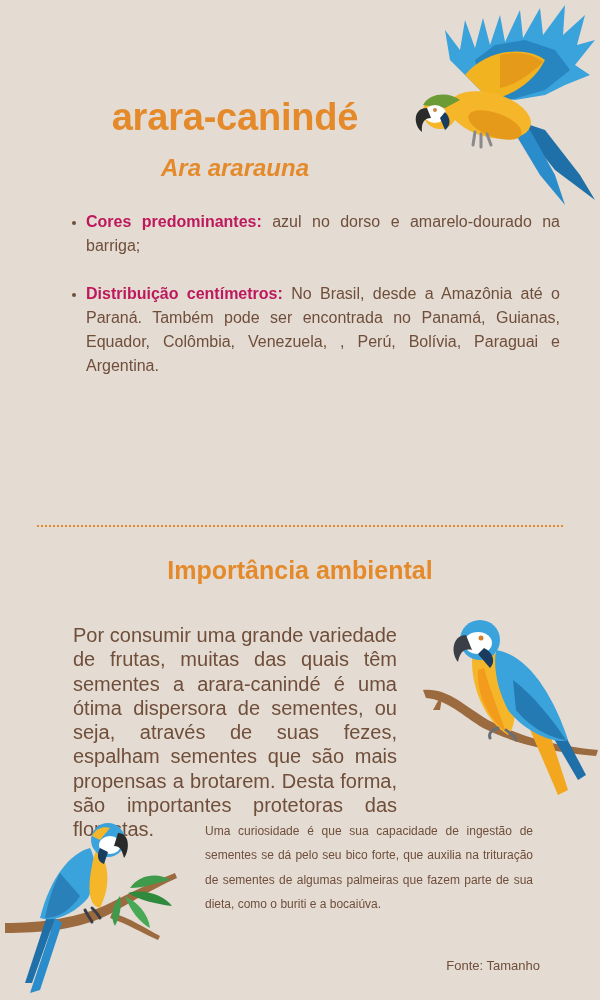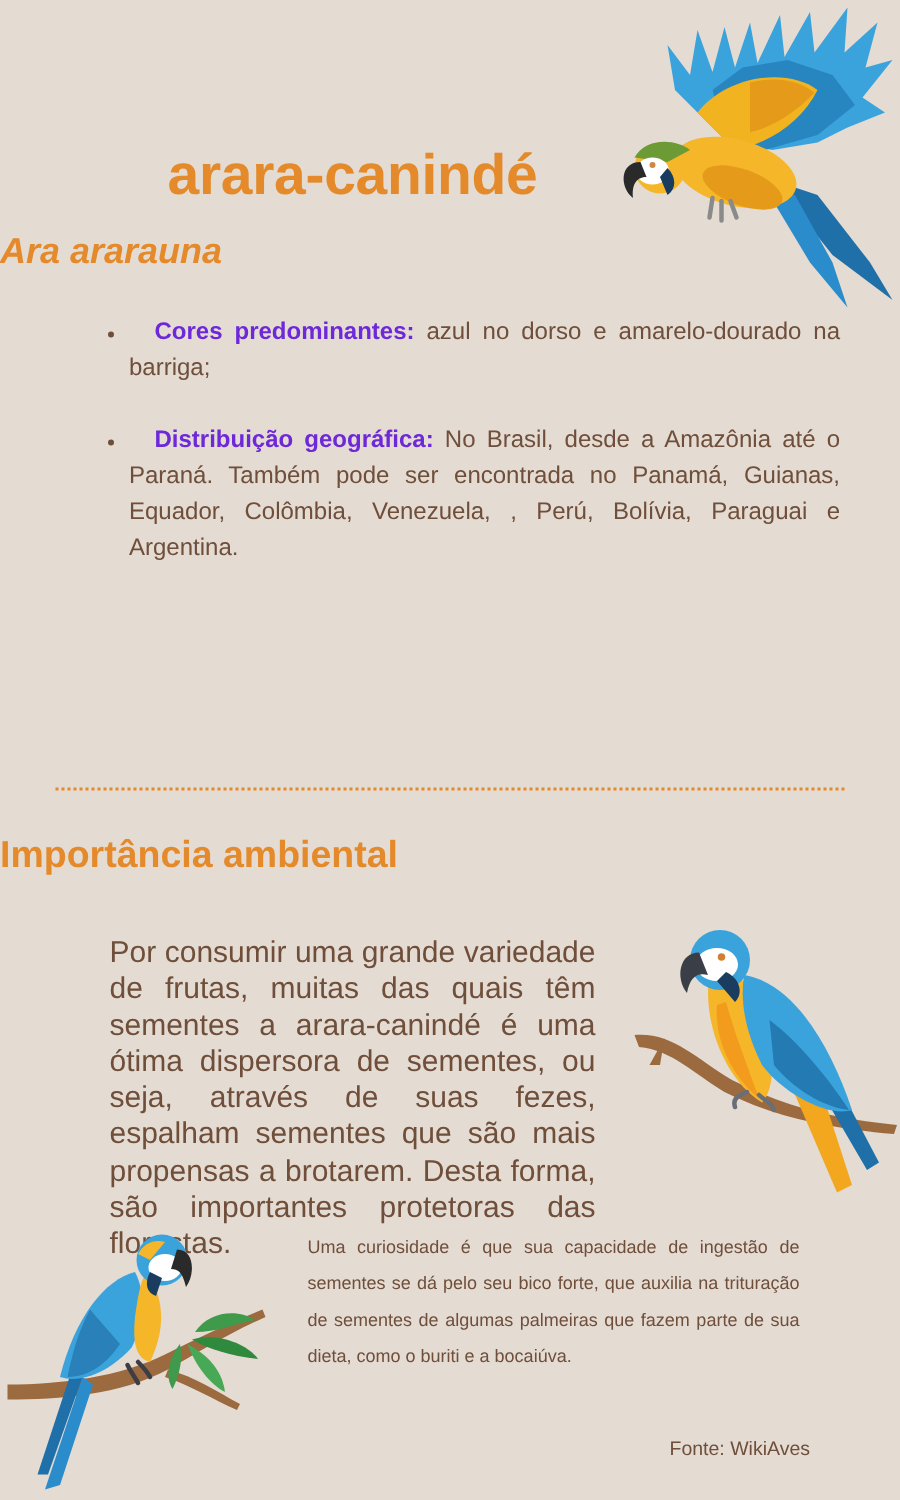--- a/index.html
+++ b/index.html
@@ -9,40 +9,40 @@
     font-family: "Liberation Sans", sans-serif;
     color: #6f4e3a;
     position: relative;
   }
   .abs { position: absolute; }
   .title {
     left: 0; width: 470px; top: 96px; text-align: center;
     font-size: 38px; font-weight: bold; color: #e48a2b; margin: 0; letter-spacing: -0.2px;
   }
   .subtitle {
-    left: 0; width: 470px; top: 154px; text-align: left;
+    left: 0; width: 470px; top: 154px; text-align: center;
     font-size: 24px; font-style: italic; color: #e48a2b; margin: 0;
   }
   ul.facts {
     position: absolute; left: 68px; top: 210px; width: 474px;
     margin: 0; padding: 0 0 0 18px; list-style: none;
     font-size: 16px; line-height: 24px; text-align: justify;
   }
   ul.facts li { position: relative; margin-bottom: 24px; }
   ul.facts li::before {
     content: ""; position: absolute; left: -14px; top: 11px;
     width: 4px; height: 4px; border-radius: 50%; background: #6f4e3a;
   }
-  ul.facts li b { font-weight: bold; color: #6d28d9; margin-left: 17px; }
+  ul.facts li b { font-weight: bold; color: #be185d; }
   .divider {
     left: 37px; top: 525px; width: 526px; height: 0;
     border-top: 2px dotted #e48a2b;
   }
   .section-title {
-    left: 0; width: 600px; top: 556px; 
+    left: 0; width: 600px; top: 556px; text-align: center;
     font-size: 25px; font-weight: bold; color: #e48a2b; margin: 0;
   }
   .p1 {
     left: 73px; top: 623px; width: 324px;
     font-size: 20px; line-height: 24.3px; text-align: justify; margin: 0;
   }
   .p2 {
     left: 205px; top: 819px; width: 328px;
     font-size: 12px; line-height: 24.3px; text-align: justify; margin: 0;
   }
@@ -81,21 +81,21 @@
     <circle cx="30" cy="110" r="2" fill="#c84"></circle>
 
     <path d="M22 108 C8 108, 8 125, 17 132 C16 122, 20 118, 26 118 Z" fill="#2a2a2a"></path>
 
     <path d="M70 132 L68 145 M76 134 L76 147 M82 134 L86 145" stroke="#8a8a8a" stroke-width="3" stroke-linecap="round"></path>
   </svg>
 </div>
 
 <ul class="facts">
   <li><b>Cores predominantes:</b><span> azul no dorso e amarelo-dourado na barriga;</span></li>
-  <li><b>Distribuição geográfica:</b><span> No Brasil, desde a Amazônia até o Paraná. Também pode ser encontrada no Panamá, Guianas, Equador, Colômbia, Venezuela, , Perú, Bolívia, Paraguai e Argentina.</span></li>
+  <li><b>Distribuição centímetros:</b><span> No Brasil, desde a Amazônia até o Paraná. Também pode ser encontrada no Panamá, Guianas, Equador, Colômbia, Venezuela, , Perú, Bolívia, Paraguai e Argentina.</span></li>
 </ul>
 
 <div class="abs divider"></div>
 
 <h2 class="abs section-title">Importância ambiental</h2>
 <p class="abs p1">Por consumir uma grande variedade de frutas, muitas das quais têm sementes a arara-canindé é uma ótima dispersora de sementes, ou seja, através de suas fezes, espalham sementes que são mais propensas a brotarem. Desta forma, são importantes protetoras das florestas.</p>
 
 <div class="abs" style="left:418px; top:610px; width:182px; height:190px;">
   <svg width="182" height="190" viewBox="0 0 182 190">
 
@@ -147,13 +147,13 @@
     <path d="M92 18 C96 10, 104 8, 110 10 L100 22 Z" fill="#f5b62a"></path>
 
     <path d="M118 15 C130 15, 130 32, 124 40 C122 32, 120 28, 114 28 Z" fill="#2a2a2a"></path>
 
     <path d="M85 92 C88 98, 90 100, 92 104 M92 90 C96 94, 98 96, 100 100" stroke="#3d3d45" stroke-width="3" fill="none" stroke-linecap="round"></path>
   </svg>
 </div>
 
 <p class="abs p2">Uma curiosidade é que sua capacidade de ingestão de sementes se dá pelo seu bico forte, que auxilia na trituração de sementes de algumas palmeiras que fazem parte de sua dieta, como o buriti e a bocaiúva.</p>
 
-<p class="abs source"><b>Fonte:</b><span> WikiAves</span></p>
+<p class="abs source"><b>Fonte:</b><span> Tamanho</span></p>
 
 </body></html>

